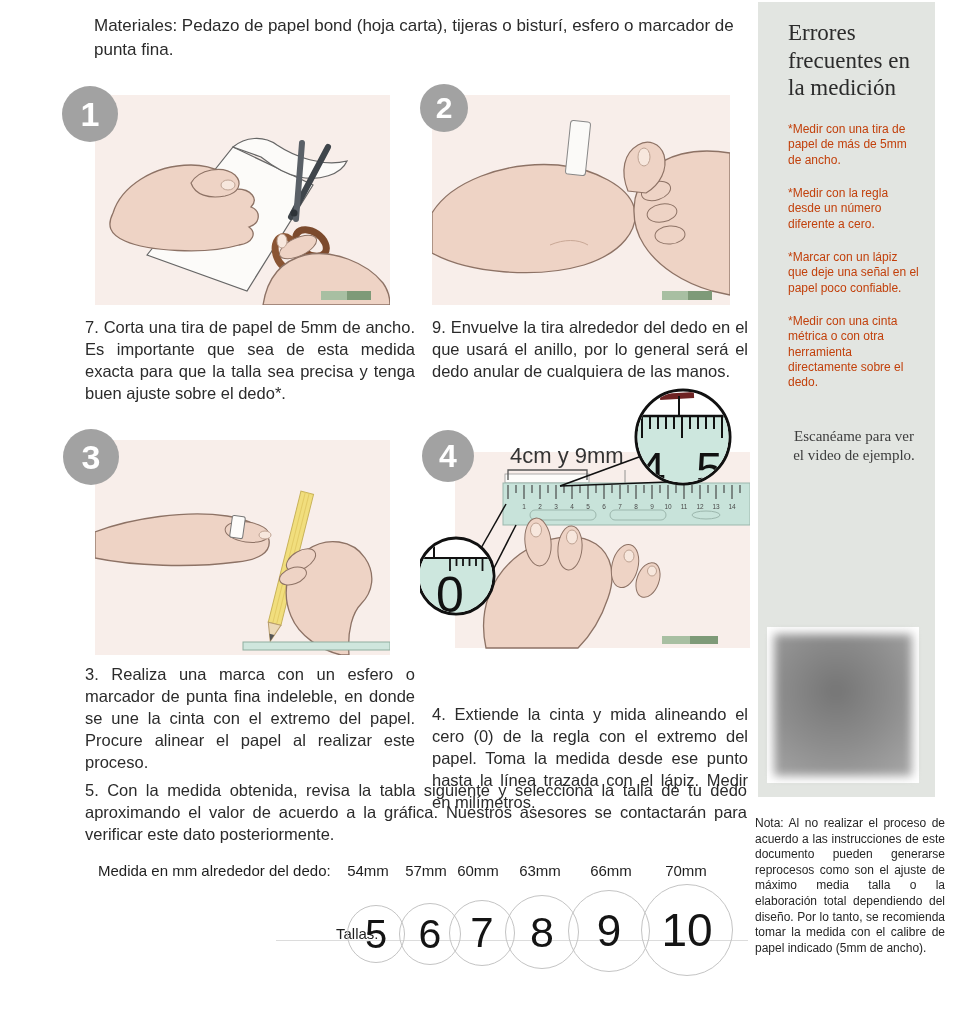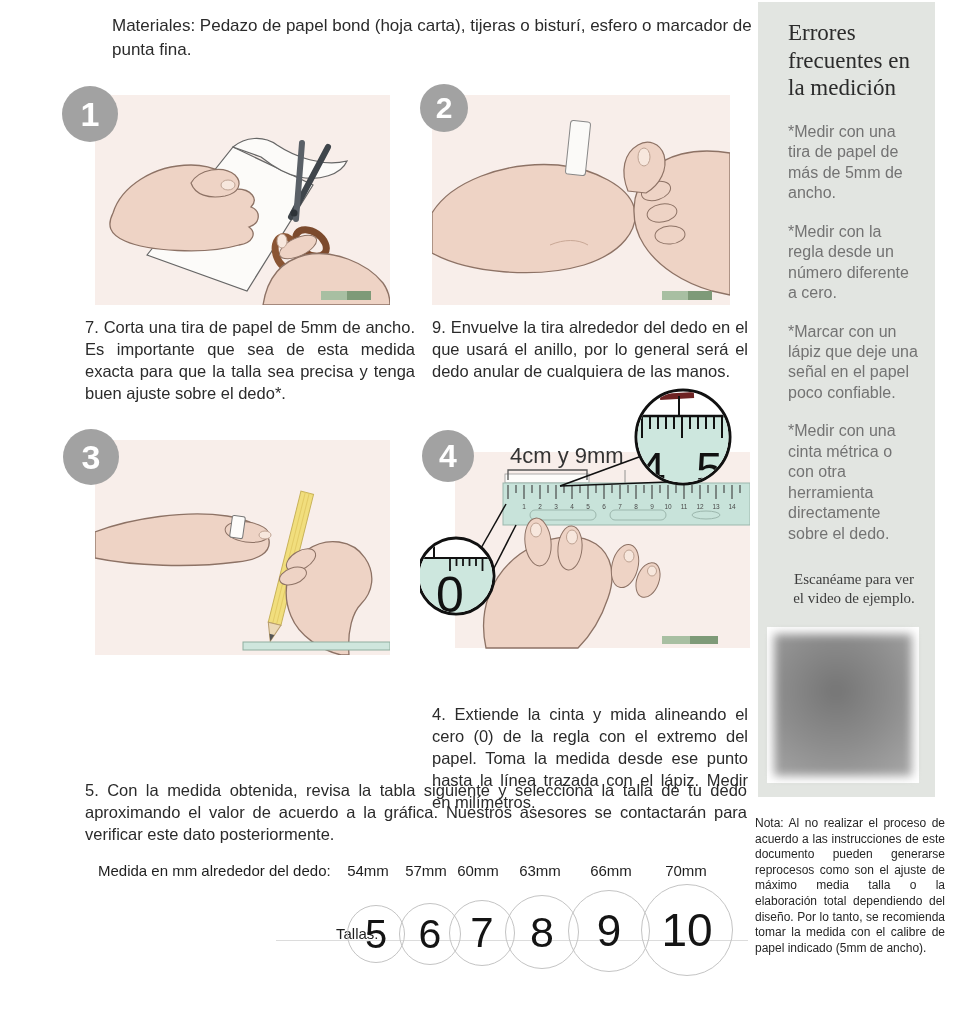--- a/index.html
+++ b/index.html
@@ -1,19 +1,19 @@
 <!DOCTYPE html>
 <html><head>
 <meta charset="utf-8">
 <style>
   html,body{margin:0;padding:0;background:#fff;}
   .page{position:relative;width:979px;height:1016px;background:#ffffff;
         font-family:"Liberation Sans",sans-serif;overflow:hidden;color:#2e2e2e;}
 
-  .materials{position:absolute;left:112px;top:14px;width:640px;margin:0;
+  .materials{position:absolute;left:94px;top:14px;width:640px;margin:0;
              font-size:17px;line-height:1.4;color:#2b2b2b;}
 
   .illus{position:absolute;}
   .badge{position:absolute;border-radius:50%;background:#a2a2a2;color:#fff;
          display:flex;align-items:center;justify-content:center;font-weight:600;}
   #b1{left:62px;top:86px;width:56px;height:56px;font-size:34px;}
   #b2{left:420px;top:84px;width:48px;height:48px;font-size:30px;}
   #b3{left:63px;top:429px;width:56px;height:56px;font-size:34px;}
   #b4{left:422px;top:430px;width:52px;height:52px;font-size:32px;}
 
@@ -35,23 +35,23 @@
   .chart-line{position:absolute;left:276px;top:940px;width:472px;height:1px;background:#dcdcdc;}
   .size-circle{position:absolute;border:1.6px solid #c4c4c4;border-radius:50%;
                display:flex;align-items:center;justify-content:center;
                color:#141414;font-weight:500;background:transparent;}
 
   
   .sidebar{position:absolute;left:758px;top:2px;width:177px;height:795px;
            background:#e2e5e1;box-sizing:border-box;padding:17px 15px 0 30px;}
   .sidebar-title{font-family:"Liberation Serif",serif;font-size:23px;line-height:1.2;
                  font-weight:500;color:#2b2b2b;margin:0 0 20px 0;}
-  .bullet{font-size:16px;line-height:1.28;color:#737373;margin:0 0 18px 0;}
+  .bullet{font-size:12px;line-height:1.28;color:#c2410c;margin:0 0 18px 0;}
   .scan{font-family:"Liberation Serif",serif;font-size:15px;line-height:1.25;
-        color:#3d3d3d;text-align:center;margin:26px 0 0 0;}
+        color:#3d3d3d;text-align:center;margin:36px 0 0 0;}
   .qr{position:absolute;left:767px;top:627px;width:152px;height:156px;
       background:#ffffff;box-sizing:border-box;padding:7px;}
   .qr-inner{width:100%;height:100%;
       background:radial-gradient(circle at 45% 40%, #757575 0%, #8d8d8d 50%, #a8a8a8 100%);
       filter:blur(5px);}
 
   .note{position:absolute;left:751px;top:812px;width:190px;margin:4px;
         font-size:12px;line-height:1.3;color:#262626;text-align:justify;}
 </style>
 </head>
@@ -237,20 +237,21 @@
     <rect x="270" y="256" width="28" height="8" fill="#7e9a78"></rect>
   </svg>
 
   <div class="badge" id="b1">1</div>
   <div class="badge" id="b2">2</div>
   <div class="badge" id="b3">3</div>
   <div class="badge" id="b4">4</div>
 
   <p class="caption" id="c1">7. Corta una tira de papel de 5mm de ancho. Es importante que sea de esta medida exacta para que la talla sea precisa y tenga buen ajuste sobre el dedo*.</p>
   <p class="caption" id="c2">9. Envuelve la tira alrededor del dedo en el que usará el anillo, por lo general será el dedo anular de cualquiera de las manos.</p>
+  <p class="caption" id="c3">3. Realiza una marca con un esfero o marcador de punta fina indeleble, en donde se une la cinta con el extremo del papel. Procure alinear el papel al realizar este proceso.</p>
   <p class="caption" id="c4">4. Extiende la cinta y mida alineando el cero (0) de la regla con el extremo del papel. Toma la medida desde ese punto hasta la línea trazada con el lápiz. Medir en milímetros.</p>
 
   <p class="step5">5. Con la medida obtenida, revisa la tabla siguiente y selecciona la talla de tu dedo aproximando el valor de acuerdo a la gráfica. Nuestros asesores se contactarán para verificar este dato posteriormente.</p>
 
   <span class="measure-label">Medida en mm alrededor del dedo:</span>
   <span class="mm" style="left:368px">54mm</span>
   <span class="mm" style="left:426px">57mm</span>
   <span class="mm" style="left:478px">60mm</span>
   <span class="mm" style="left:540px">63mm</span>
   <span class="mm" style="left:611px">66mm</span>

